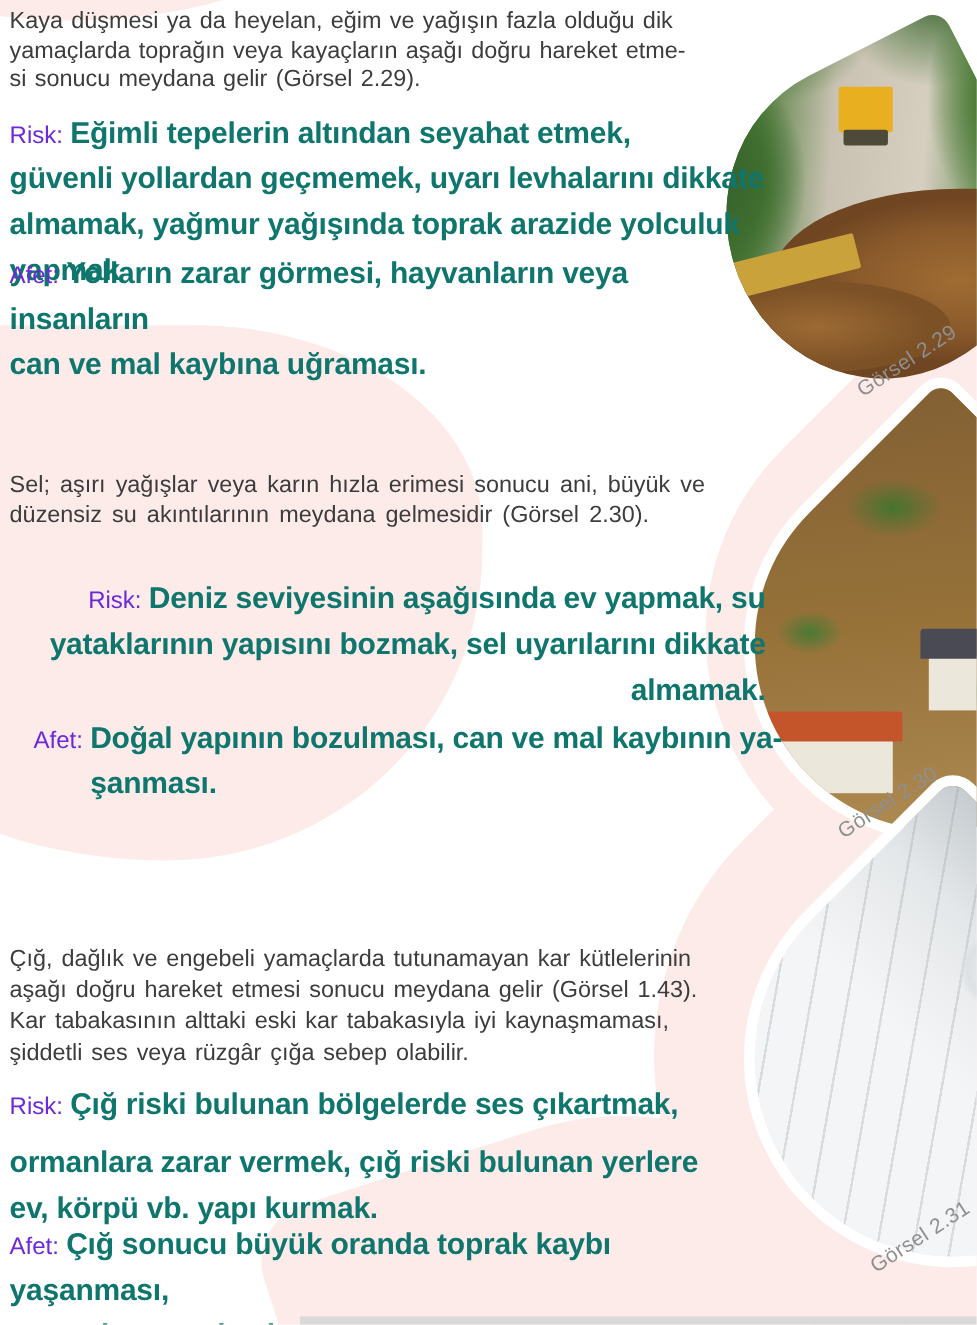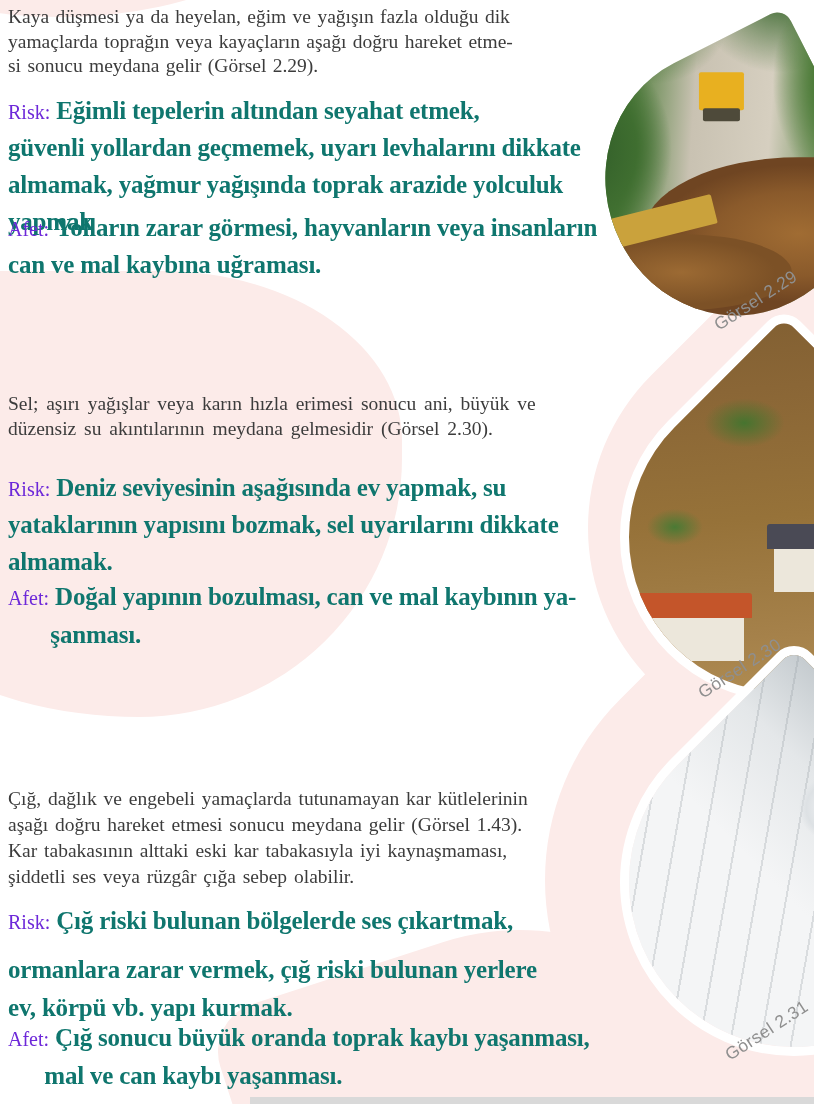--- a/index.html
+++ b/index.html
@@ -73,30 +73,30 @@
       repeating-linear-gradient(100deg, rgba(148,156,162,0.28) 0 2px, rgba(148,156,162,0) 2px 30px),
       linear-gradient(to top right, #f4f5f6 48%, #e4e7e9 62%, #b4bcc1 78%, #79838b 92%, #6d767e 100%);
   }
   
   .caption{position:absolute;z-index:3;color:#8f8f8f;font-size:17.5px;letter-spacing:.4px;
     transform:rotate(-33deg);transform-origin:left center;white-space:nowrap;}
   #caption-1{left:716px;top:316px;}
   #caption-2{left:700px;top:684px;}
   #caption-3{left:727px;top:1046px;}
   
-  .txt{position:absolute;z-index:4;white-space:pre-wrap;font-family:Liberation Serif, serif;}
+  .txt{position:absolute;z-index:4;white-space:pre-wrap;}
   .para{color:#3c3c3c;font-size:19.5px;line-height:24.5px;word-spacing:1.5px;}
   #s1-para{left:8px;top:5px;width:592px;}
   #s2-para{left:8px;top:392px;width:580px;word-spacing:3px;}
   #s3-para{left:8px;top:786px;width:590px;line-height:26px;word-spacing:2px;}
   .rafblock{left:8px;width:630px;line-height:34px;}
   .lab{color:#6d28d9;font-size:20px;margin-right:6px;}
   .red{color:#0f766e;font-size:25px;font-weight:bold;letter-spacing:-0.2px;}
   #s1-risk{top:94px;}   #s1-afet{top:211px;}
-  #s2-risk{top:471px;}  #s2-afet{top:579px;line-height:35px;}
+  #s2-risk{top:482px;text-align:right;}  #s2-afet{top:598px;line-height:35px;margin-left:20px;}
   #s3-risk1{top:903px;line-height:35px;}
   #s3-risk2{top:952px;line-height:35px;}
   #s3-afet{top:1020px;line-height:35px;}
 </style>
 </head>
 <body>
 
 <div id="page">
 
   <div class="blob" id="blob-top"></div>

